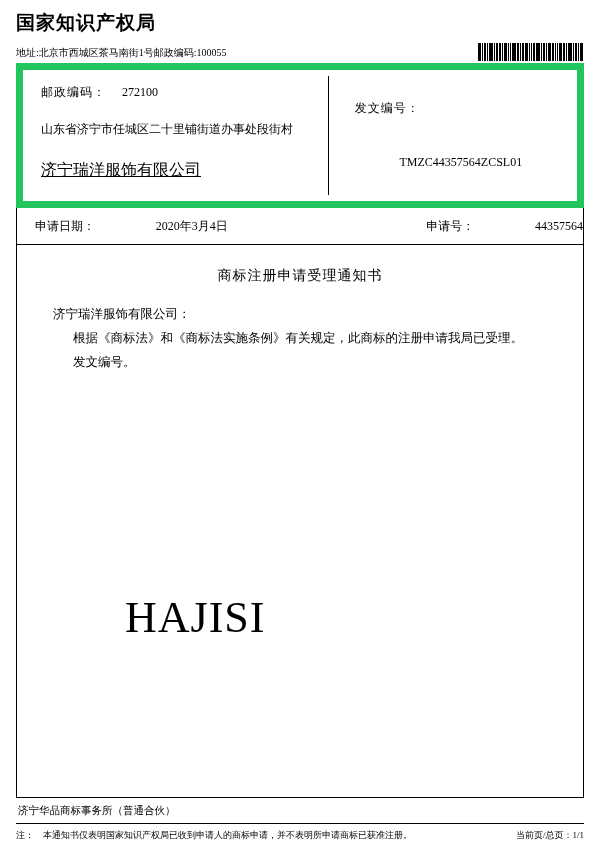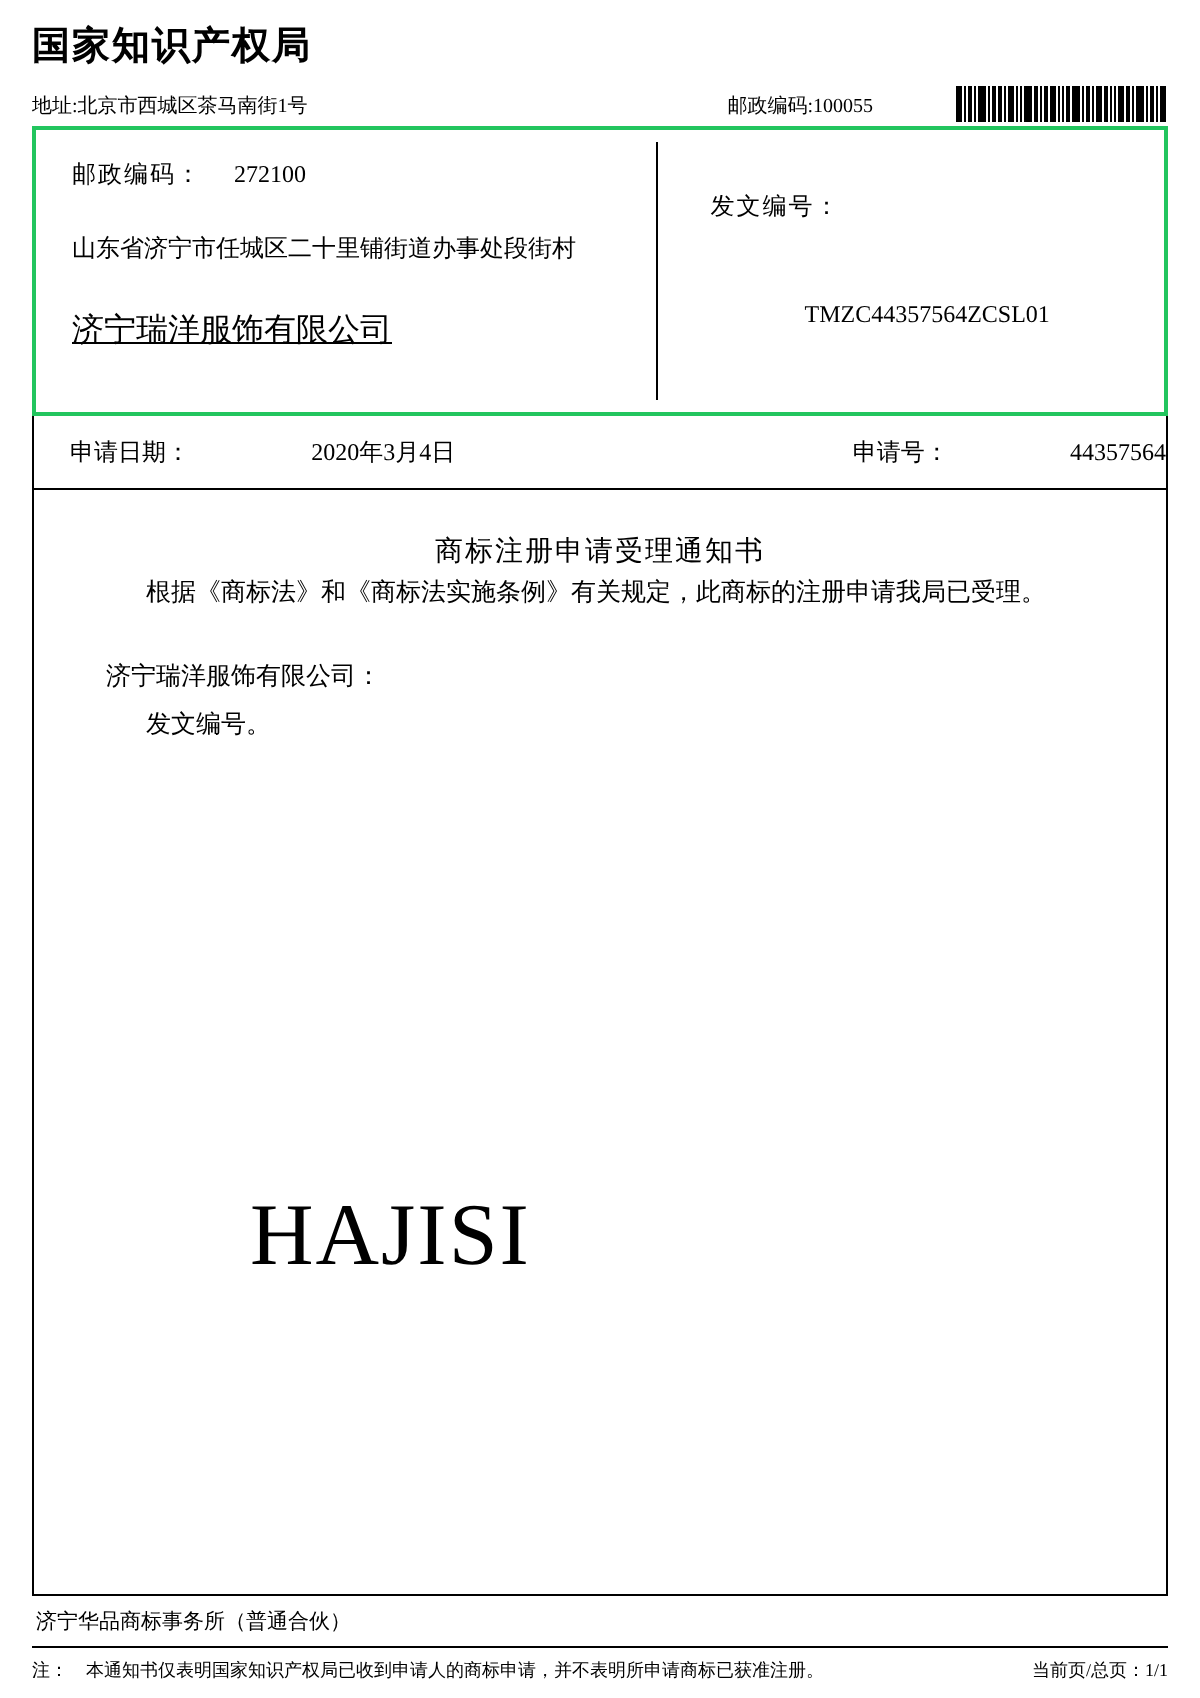--- a/index.html
+++ b/index.html
@@ -36,41 +36,40 @@
     display: flex;
     align-items: flex-end;
     font-size: 10px;
     height: 20px;
     position: relative;
   }
   .addr {
     white-space: nowrap;
   }
   .postcode-top {
-    margin-left: 210px;
     white-space: nowrap;
   }
   .barcode {
     position: absolute;
     right: 0;
     bottom: -1px;
     height: 18px;
     display: flex;
     align-items: flex-end;
   }
   .barcode .b {
     background: #000;
     margin-right: 1px;
     height: 18px;
   }
 
   
   .top-grid {
     display: flex;
-    border: 2px solid #22c55e;
+    border: 7px solid #22c55e;
     margin-top: 3px;
     height: 145px;
     box-sizing: border-box;
   }
   .top-left {
     width: 55%;
     box-sizing: border-box;
     padding: 14px 16px 0 18px;
     position: relative;
   }
@@ -245,22 +244,22 @@
 
   <div class="date-row">
     <span>申请日期：</span>
     <span class="v">2020年3月4日</span>
     <span class="seg2">申请号：</span>
     <span class="v">44357564</span>
   </div>
 
   <div class="body-box">
     <div class="body-title">商标注册申请受理通知书</div>
+    <div class="p p1">济宁瑞洋服饰有限公司：</div>
     <div class="p p-indent">根据《商标法》和《商标法实施条例》有关规定，此商标的注册申请我局已受理。</div>
-    <div class="p p1">济宁瑞洋服饰有限公司：</div>
     <div class="p p-indent">发文编号。</div>
 
     <div class="brand">HAJISI</div>
 
   </div>
 
   <div class="agency">济宁华品商标事务所（普通合伙）</div>
   <div class="foot-rule"></div>
   <div class="foot-row">
     <div class="foot-note">注：　本通知书仅表明国家知识产权局已收到申请人的商标申请，并不表明所申请商标已获准注册。</div>

